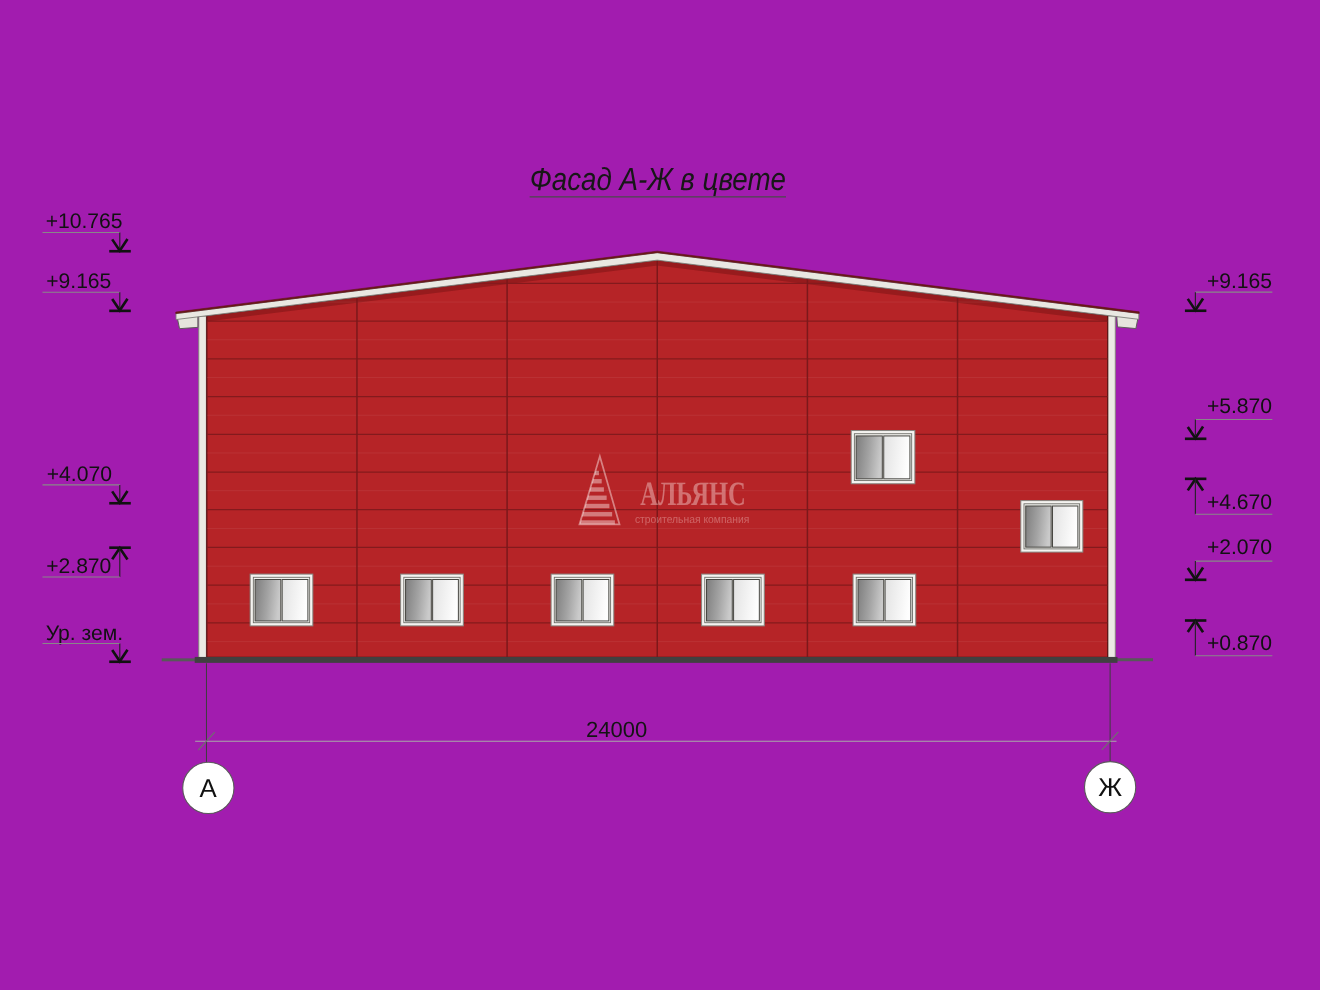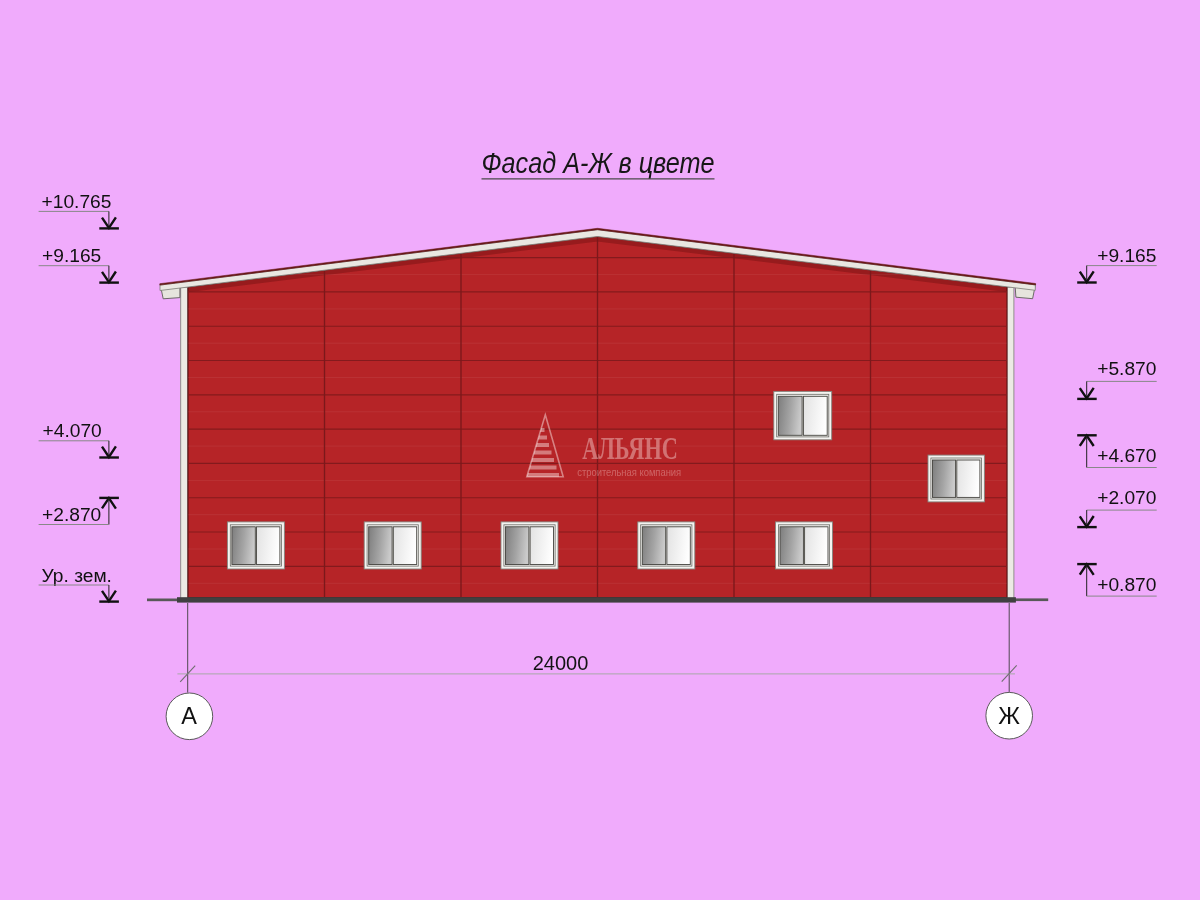--- a/index.html
+++ b/index.html
@@ -1,16 +1,16 @@
 <!DOCTYPE html>
 <html><head>
 <meta charset="utf-8">
 <style>
   html,body{margin:0;padding:0;background:#fff;}
-  #page{position:relative;width:1200px;height:900px;background:#f0abfc;overflow:hidden;
+  #page{position:relative;width:1200px;height:900px;background:#a21caf;overflow:hidden;
         font-family:"Liberation Sans", sans-serif;}
   svg text{font-family:"Liberation Sans", sans-serif;}
 </style>
 </head>
 <body>
 <div id="page">
 <svg width="1200" height="900" viewBox="0 0 1200 900" xmlns="http://www.w3.org/2000/svg">
 <defs>
   <linearGradient id="gL" x1="0" y1="0" x2="1" y2="0.18">
     <stop offset="0" stop-color="#7d7d7d"></stop>

